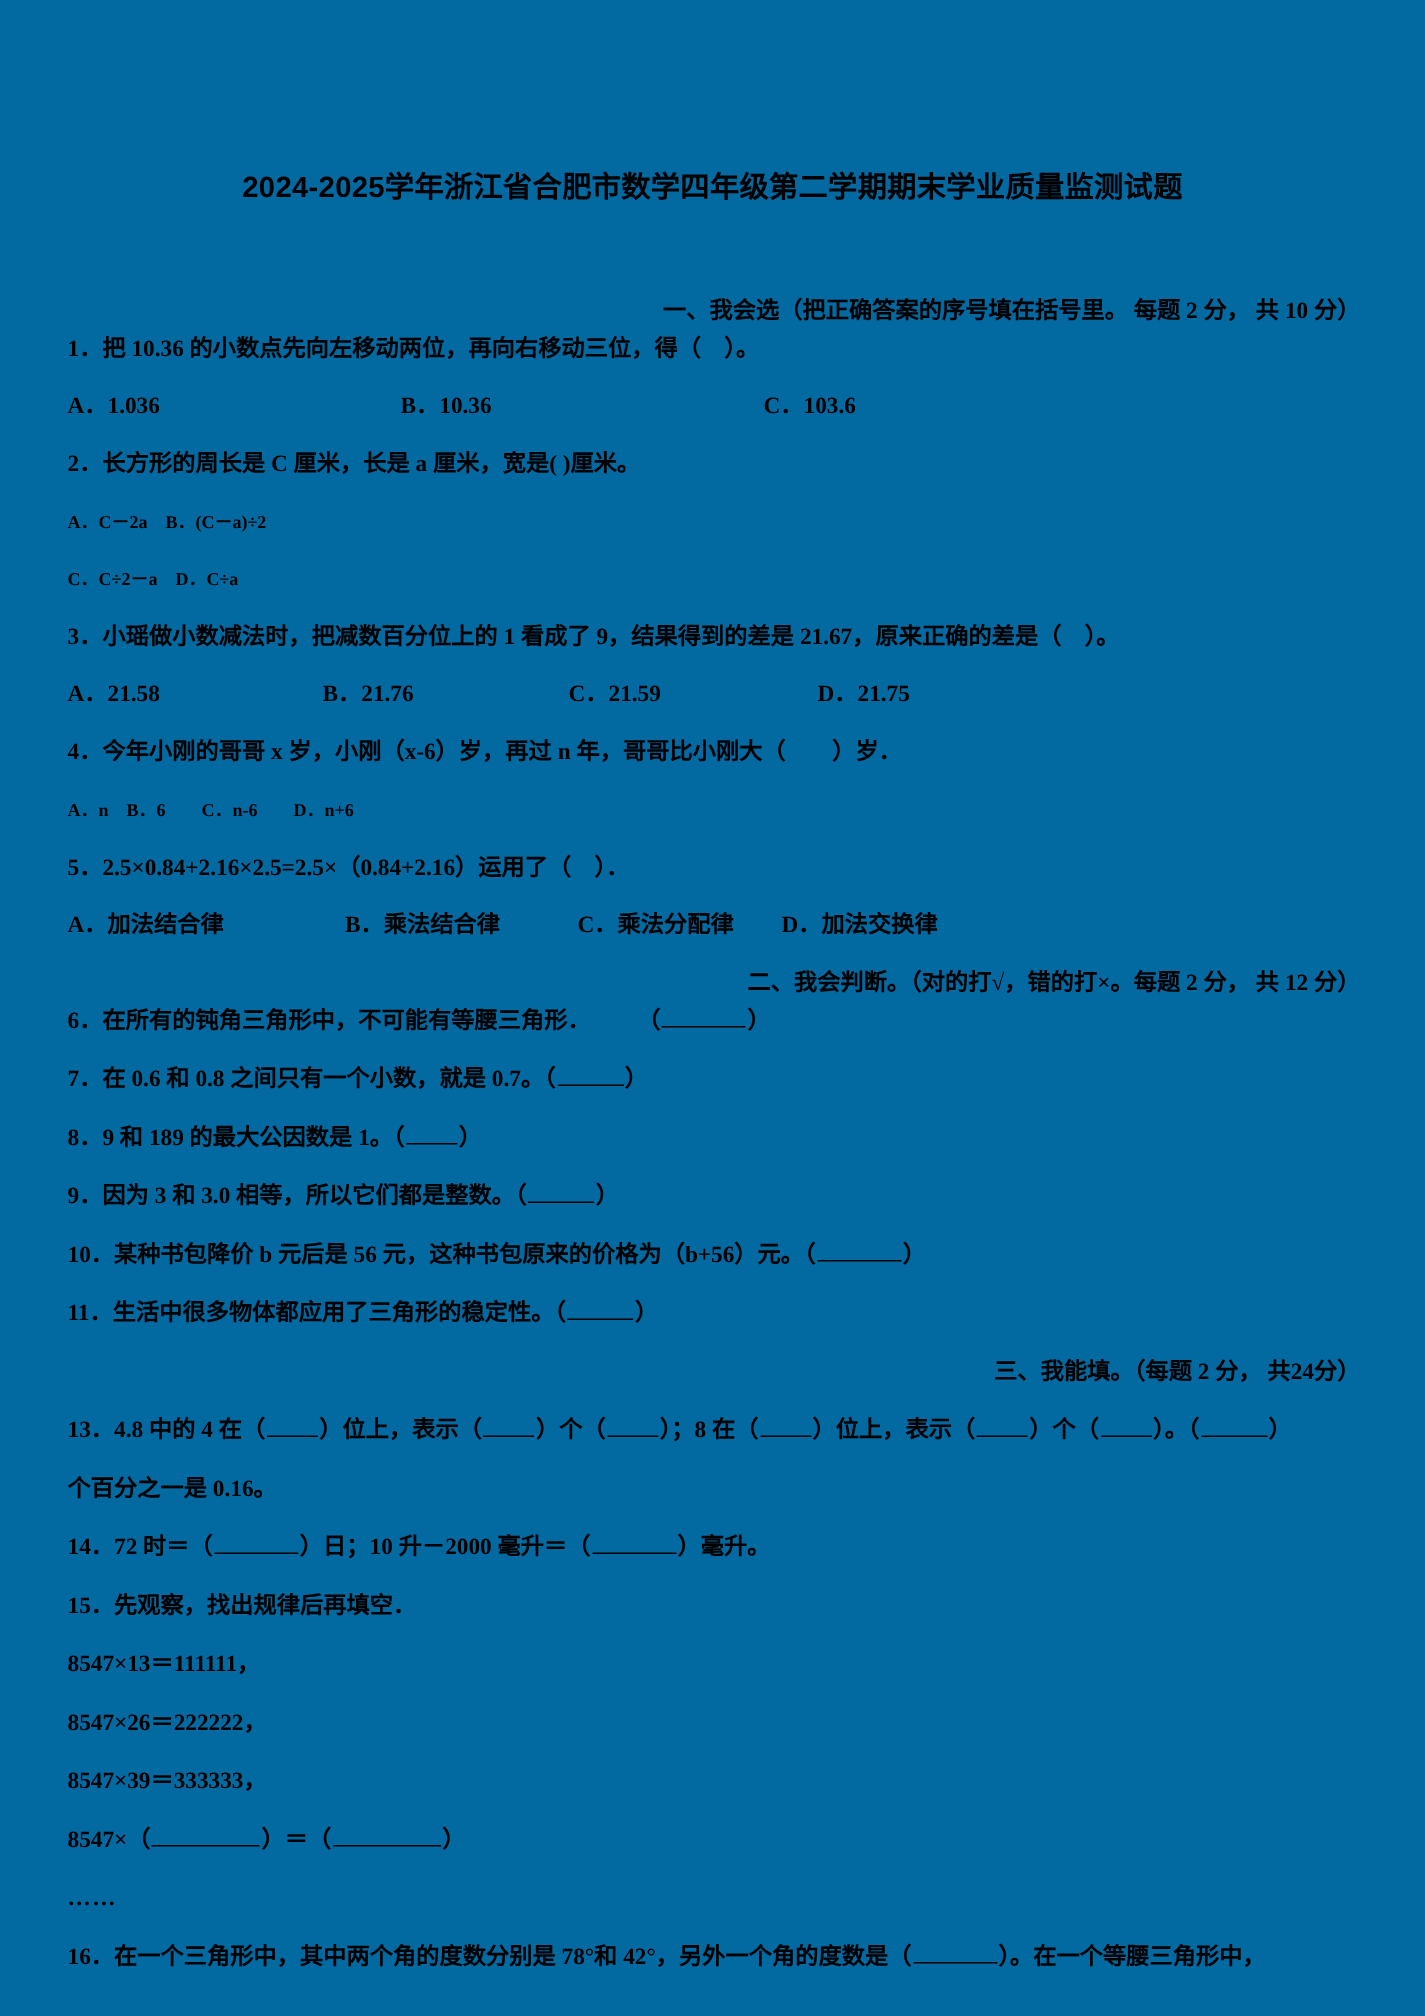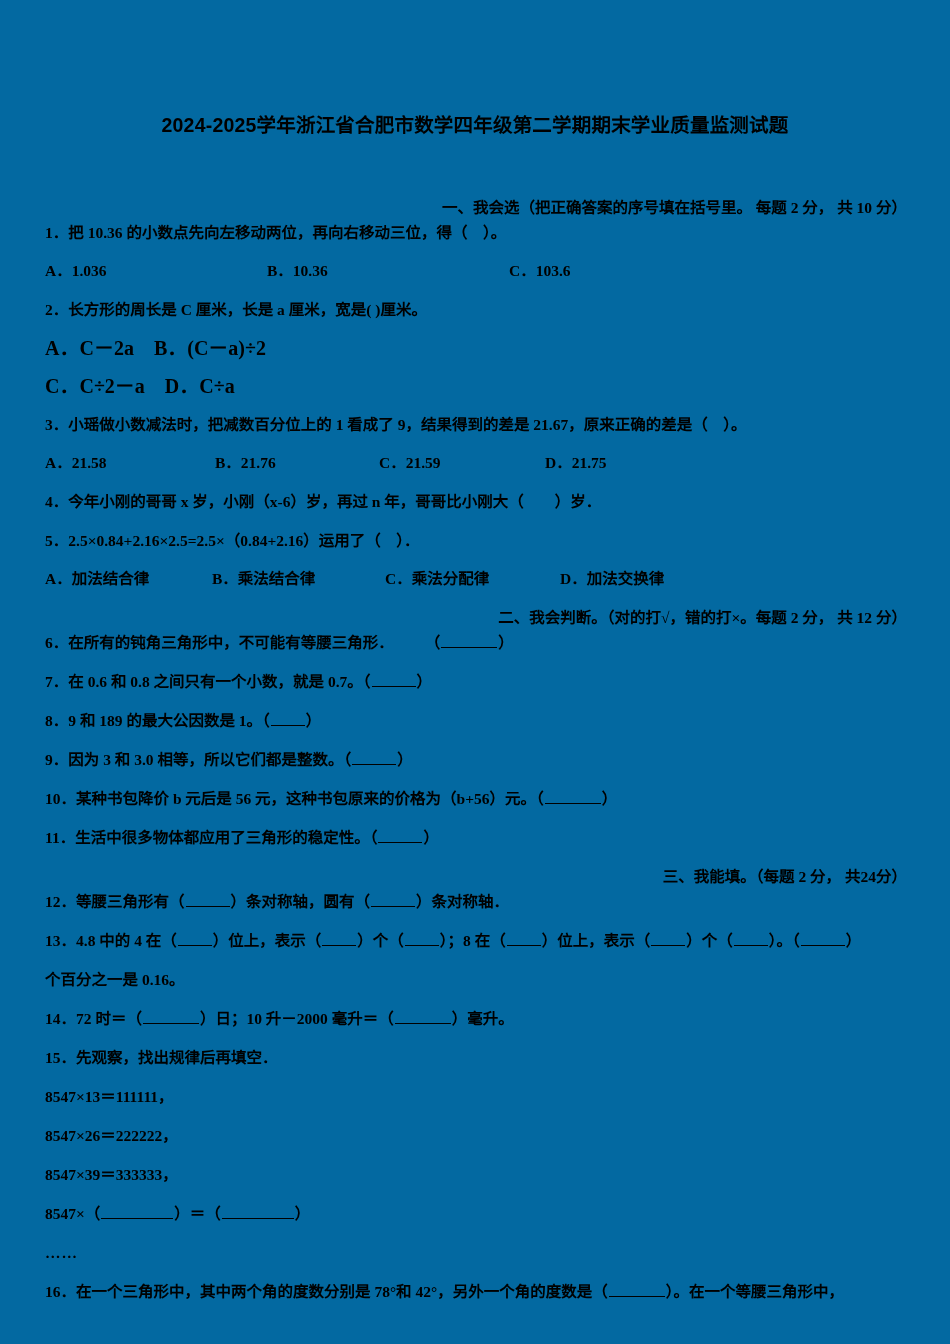--- a/index.html
+++ b/index.html
@@ -67,21 +67,21 @@
     font-size: 15.5px;
     font-weight: bold;
     line-height: 20px;
   }
   .opt {
     position: absolute;
     top: 0;
     white-space: nowrap;
   }
   .inline-opts {
-    font-size: 20px;
+    font-size: 12px;
     font-weight: bold;
     line-height: 20px;
     white-space: nowrap;
   }
 
   .blank {
     display: inline-block;
     border-bottom: 1.5px solid #000;
     vertical-align: baseline;
     height: 12px;
@@ -143,33 +143,34 @@
       </span>
       <span class="opt" style="left:334px;">
         <span>C．</span><span>21.59</span>
       </span>
       <span class="opt" style="left:500px;">
         <span>D．</span><span>21.75</span>
       </span>
     </div>
 
     <div class="q gap-q">4．今年小刚的哥哥 x 岁，小刚（x‑6）岁，再过 n 年，哥哥比小刚大（　　）岁．</div>
+    <div class="inline-opts gap-opt">A．n　B．6　　C．n‑6　　D．n+6</div>
 
     <div class="q gap-q">5．2.5×0.84+2.16×2.5=2.5×（0.84+2.16）运用了（　）．</div>
     <div class="opts gap-opt">
       <span class="opt" style="left:0px;">
         <span>A．</span><span>加法结合律</span>
       </span>
-      <span class="opt" style="left:167px;">
+      <span class="opt" style="left:185px;">
         <span>B．</span><span>乘法结合律</span>
       </span>
       <span class="opt" style="left:340px;text-align:right;">
         <span>C．</span><span>乘法分配律</span>
       </span>
-      <span class="opt" style="left:515px;">
+      <span class="opt" style="left:476px;">
         <span>D．</span><span>加法交换律</span>
       </span>
     </div>
 
     <div class="sec-head gap-q">二、我会判断。（对的打√，错的打×。每题 2 分， 共 12 分）</div>
 
     <div class="q">
       <span>6．在所有的钝角三角形中，不可能有等腰三角形．　　　（</span><span class="blank b-l"></span><span>）</span>
     </div>
 
@@ -188,23 +189,20 @@
     <div class="q gap-q">
       <span>10．某种书包降价 b 元后是 56 元，这种书包原来的价格为（b+56）元。（</span><span class="blank b-l"></span><span>）</span>
     </div>
 
     <div class="q gap-q">
       <span>11．生活中很多物体都应用了三角形的稳定性。（</span><span class="blank b-m"></span><span>）</span>
     </div>
 
     <div class="sec-head gap-q">三、我能填。（每题 2 分， 共24分）</div>
 
-    <div class="q">
-      <span>12．等腰三角形有（</span><span class="blank b-m"></span><span>）条对称轴，圆有（</span><span class="blank b-m"></span><span>）条对称轴．</span>
-    </div>
 
     <div class="q gap-q">
       <span>13．4.8 中的 4 在（</span><span class="blank b-s"></span><span>）位上，表示（</span><span class="blank b-s"></span><span>）个（</span><span class="blank b-s"></span><span>）；8 在（</span><span class="blank b-s"></span><span>）位上，表示（</span><span class="blank b-s"></span><span>）个（</span><span class="blank b-s"></span><span>）。（</span><span class="blank b-m"></span><span>）</span>
     </div>
     <div class="q gap-q">个百分之一是 0.16。</div>
 
     <div class="q gap-q">
       <span>14．72 时＝（</span><span class="blank b-l"></span><span>）日；10 升－2000 毫升＝（</span><span class="blank b-l"></span><span>）毫升。</span>
     </div>
 

